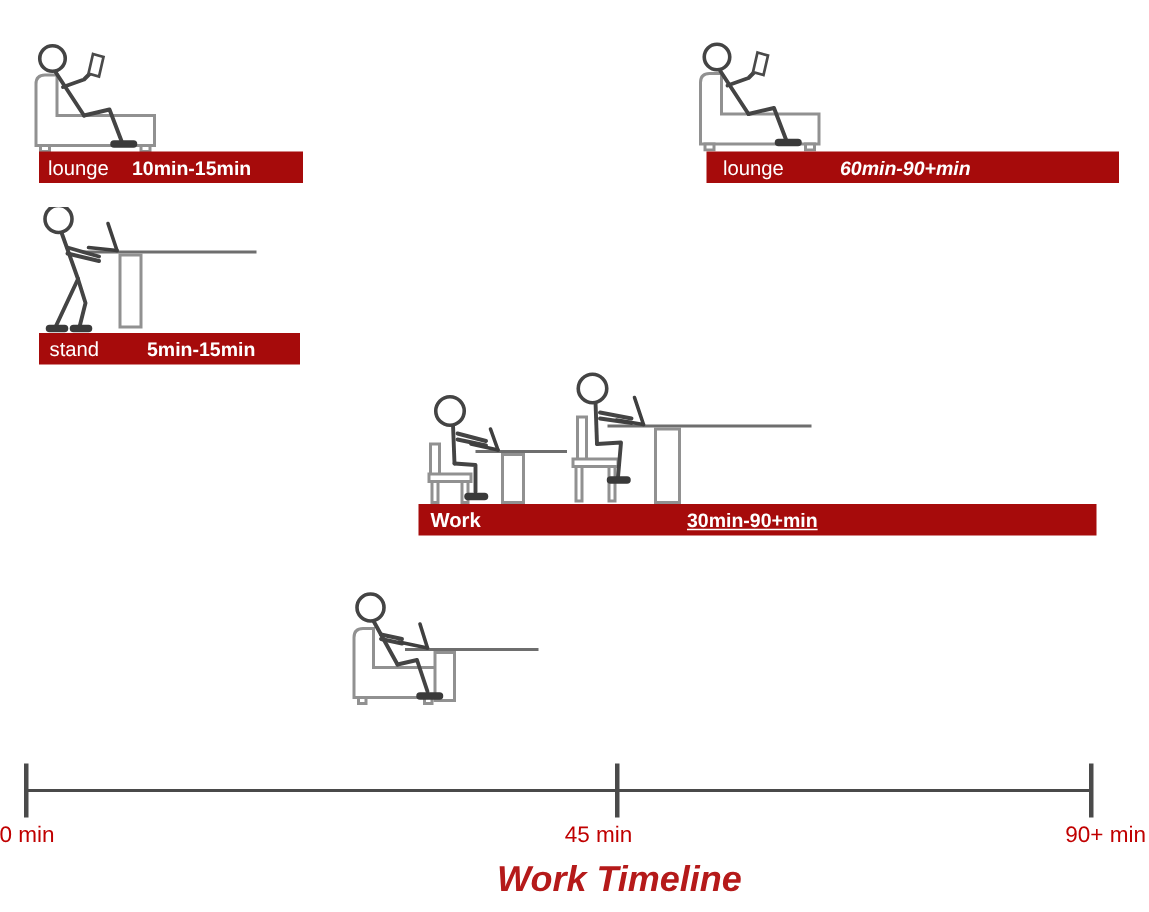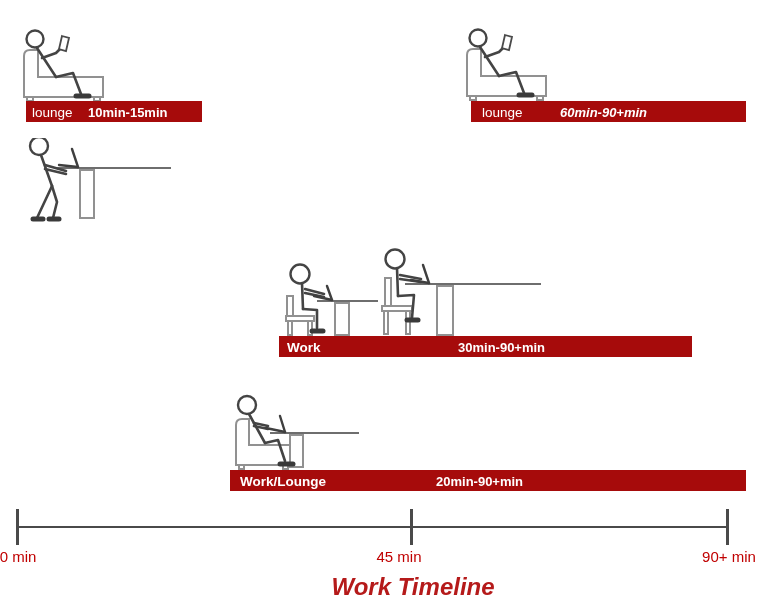--- a/index.html
+++ b/index.html
@@ -15,26 +15,26 @@
   body{background:#ffffff;font-family:"Liberation Sans",sans-serif;}
   .canvas{position:relative;width:766px;height:608px;background:#ffffff;overflow:hidden;}
 
   
   .bar{position:absolute;height:21px;background:var(--bar-red);color:#ffffff;}
   .bar .lbl{position:absolute;top:50%;transform:translateY(-50%);font-size:13.5px;white-space:nowrap;}
   .bar .rng{position:absolute;top:50%;transform:translateY(-50%);font-size:13px;font-weight:bold;white-space:nowrap;}
   .bar-1{left:26px;top:101px;width:176px;}
   .bar-2{left:471px;top:101px;width:275px;}
   .bar-3{left:26px;top:222px;width:174px;}
-  .bar-4{left:279px;top:336px;width:413px;}
+  .bar-4{left:279px;top:336px;width:452px;}
   .bar-5{left:230px;top:470px;width:516px;}
   .bar-1 .lbl{left:6px;} .bar-1 .rng{left:62px;}
   .bar-2 .lbl{left:11px;} .bar-2 .rng{left:89px;font-style:italic;}
   .bar-3 .lbl{left:7px;} .bar-3 .rng{left:72px;}
-  .bar-4 .lbl{left:8px;font-weight:bold;} .bar-4 .rng{left:179px;}
+  .bar-4 .lbl{left:8px;font-weight:bold;} .bar-4 .rng{left:179px;text-decoration:underline;}
   .bar-5 .lbl{left:10px;font-weight:bold;} .bar-5 .rng{left:206px;}
 
   .figure{position:absolute;}
   .fig-1{left:18px;top:24px;width:100px;height:78px;}
   .fig-2{left:461px;top:23px;width:100px;height:78px;}
   .fig-3{left:25px;top:138px;width:150px;height:85px;}
   .fig-4a{left:272px;top:252px;width:110px;height:85px;}
   .fig-4b{left:365px;top:242px;width:180px;height:95px;}
   .fig-5{left:228px;top:393px;width:135px;height:78px;}
 
@@ -45,21 +45,21 @@
   .desk-line{stroke:var(--desk);stroke-width:2;fill:none;}
   .lap{stroke:#3f3f3f;stroke-width:2.4;fill:none;stroke-linecap:round;}
   .foot{stroke:#3a3a3a;stroke-width:5;stroke-linecap:round;}
   .phone{fill:#ffffff;stroke:#4a4a4a;stroke-width:1.8;}
 
   
   .axis-line{position:absolute;left:17px;top:526px;width:711px;height:2px;background:var(--axis-grey);}
   .tick{position:absolute;top:509px;width:3px;height:36px;background:var(--axis-grey);}
   .tick-0{left:16px;} .tick-45{left:410px;} .tick-90{left:726px;}
   .tick-label{position:absolute;top:548px;width:70px;text-align:center;font-size:15px;color:var(--axis-label-red);}
-  .tl-0{left:-17px;} .tl-45{left:364px;} .tl-90{left:694px;}
+  .tl-0{left:-17px;} .tl-45{left:364px;} .tl-90{left:694px;text-align:right;}
   .chart-title{position:absolute;left:313px;top:573px;width:200px;text-align:center;
     font-size:24px;font-weight:bold;font-style:italic;color:var(--title-red);}
 </style>
 </head>
 <body>
 
 <div class="canvas">
 
   <svg width="0" height="0" style="position:absolute" aria-hidden="true">
     <defs>
@@ -155,39 +155,39 @@
       <use href="#sym-lounge"></use>
     </svg>
   <div class="bar bar-2">
     <span class="lbl">lounge</span>
     <span class="rng">60min-90+min</span>
   </div>
 
   <svg class="figure fig-3" viewBox="0 0 150 85">
       <use href="#sym-stand"></use>
     </svg>
+  <div class="bar bar-3">
+    <span class="lbl">stand</span>
+    <span class="rng">5min-15min</span>
+  </div>
 
   <svg class="figure fig-4a" viewBox="0 0 110 85">
       <use href="#sym-desk-sit"></use>
     </svg>
   <svg class="figure fig-4b" viewBox="0 0 180 95">
       <use href="#sym-high-sit"></use>
     </svg>
   <div class="bar bar-4">
     <span class="lbl">Work</span>
     <span class="rng">30min-90+min</span>
   </div>
 
   <svg class="figure fig-5" viewBox="0 0 135 78">
       <use href="#sym-lounge-desk"></use>
     </svg>
-  <div class="bar bar-5">
-    <span class="lbl">Work/Lounge</span>
-    <span class="rng">20min-90+min</span>
-  </div>
 
   <div class="axis-line"></div>
   <div class="tick tick-0"></div>
   <div class="tick tick-45"></div>
   <div class="tick tick-90"></div>
   <div class="tick-label tl-0">0 min</div>
   <div class="tick-label tl-45">45 min</div>
   <div class="tick-label tl-90">90+ min</div>
 
   <div class="chart-title">Work Timeline</div>

